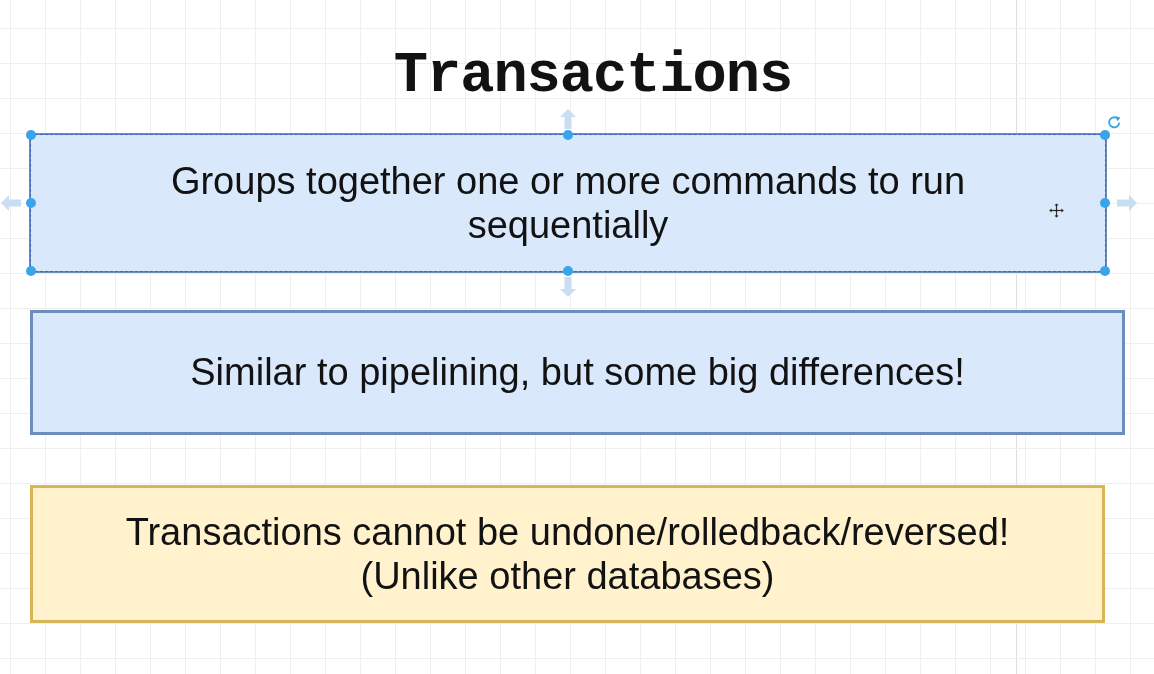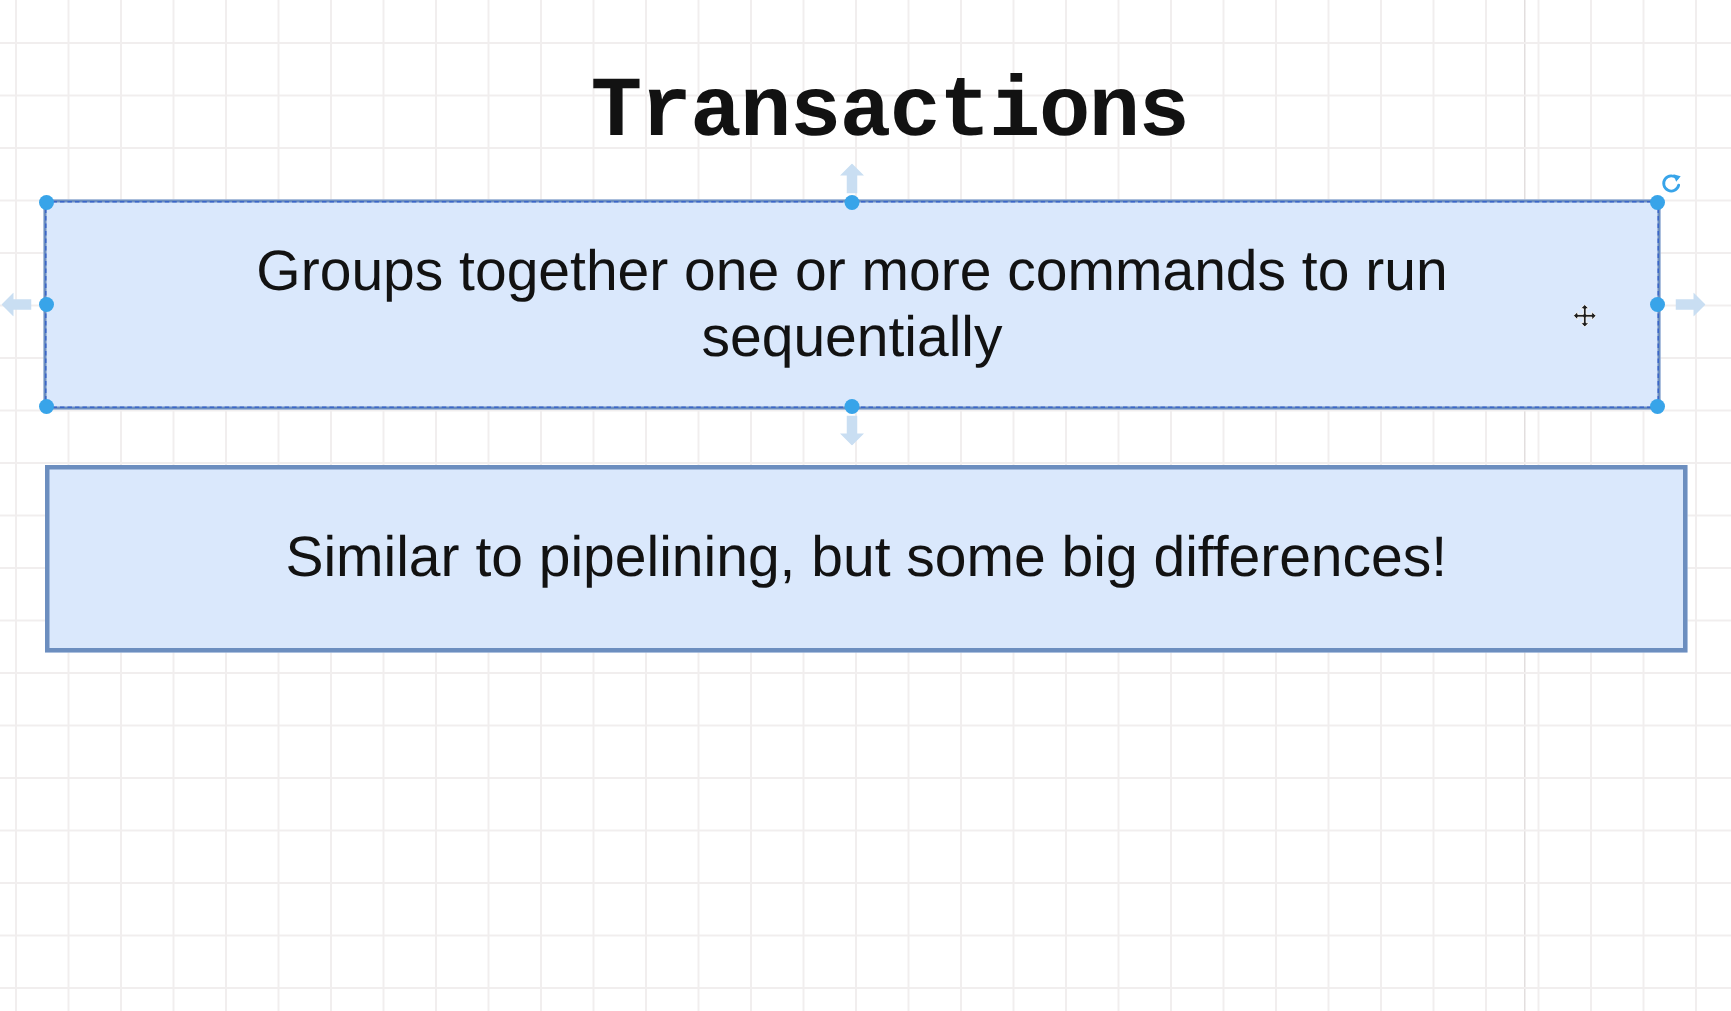--- a/index.html
+++ b/index.html
@@ -118,20 +118,24 @@
         <path d="M12.8 4.2 A5.4 5.4 0 1 0 14 9" stroke="#38a4e9" stroke-width="2" fill="none" stroke-linecap="round"></path>
         <path d="M10.2 1.2 L15.4 2.6 L12.2 6.6 Z" fill="#38a4e9"></path>
       </svg>
     </span>
   </div>
 
   <div id="box2" class="shape shape--blue">
     <div class="shape-text">Similar to pipelining, but some big differences!</div>
   </div>
 
+  <div id="box3" class="shape shape--yellow">
+    <div class="shape-text">Transactions cannot be undone/rolledback/reversed!
+(Unlike other databases)</div>
+  </div>
 
   <span class="move-cursor">
     <svg width="15" height="15" viewBox="0 0 16 16">
       <path d="M8 0 L11 3 H9 V7 H13 V5 L16 8 L13 11 V9 H9 V13 H11 L8 16 L5 13 H7 V9 H3 V11 L0 8 L3 5 V7 H7 V3 H5 Z" fill="#1f1f1f" stroke="#ffffff" stroke-width="0.7"></path>
     </svg>
   </span>
 
 </div>
 
 </body></html>

